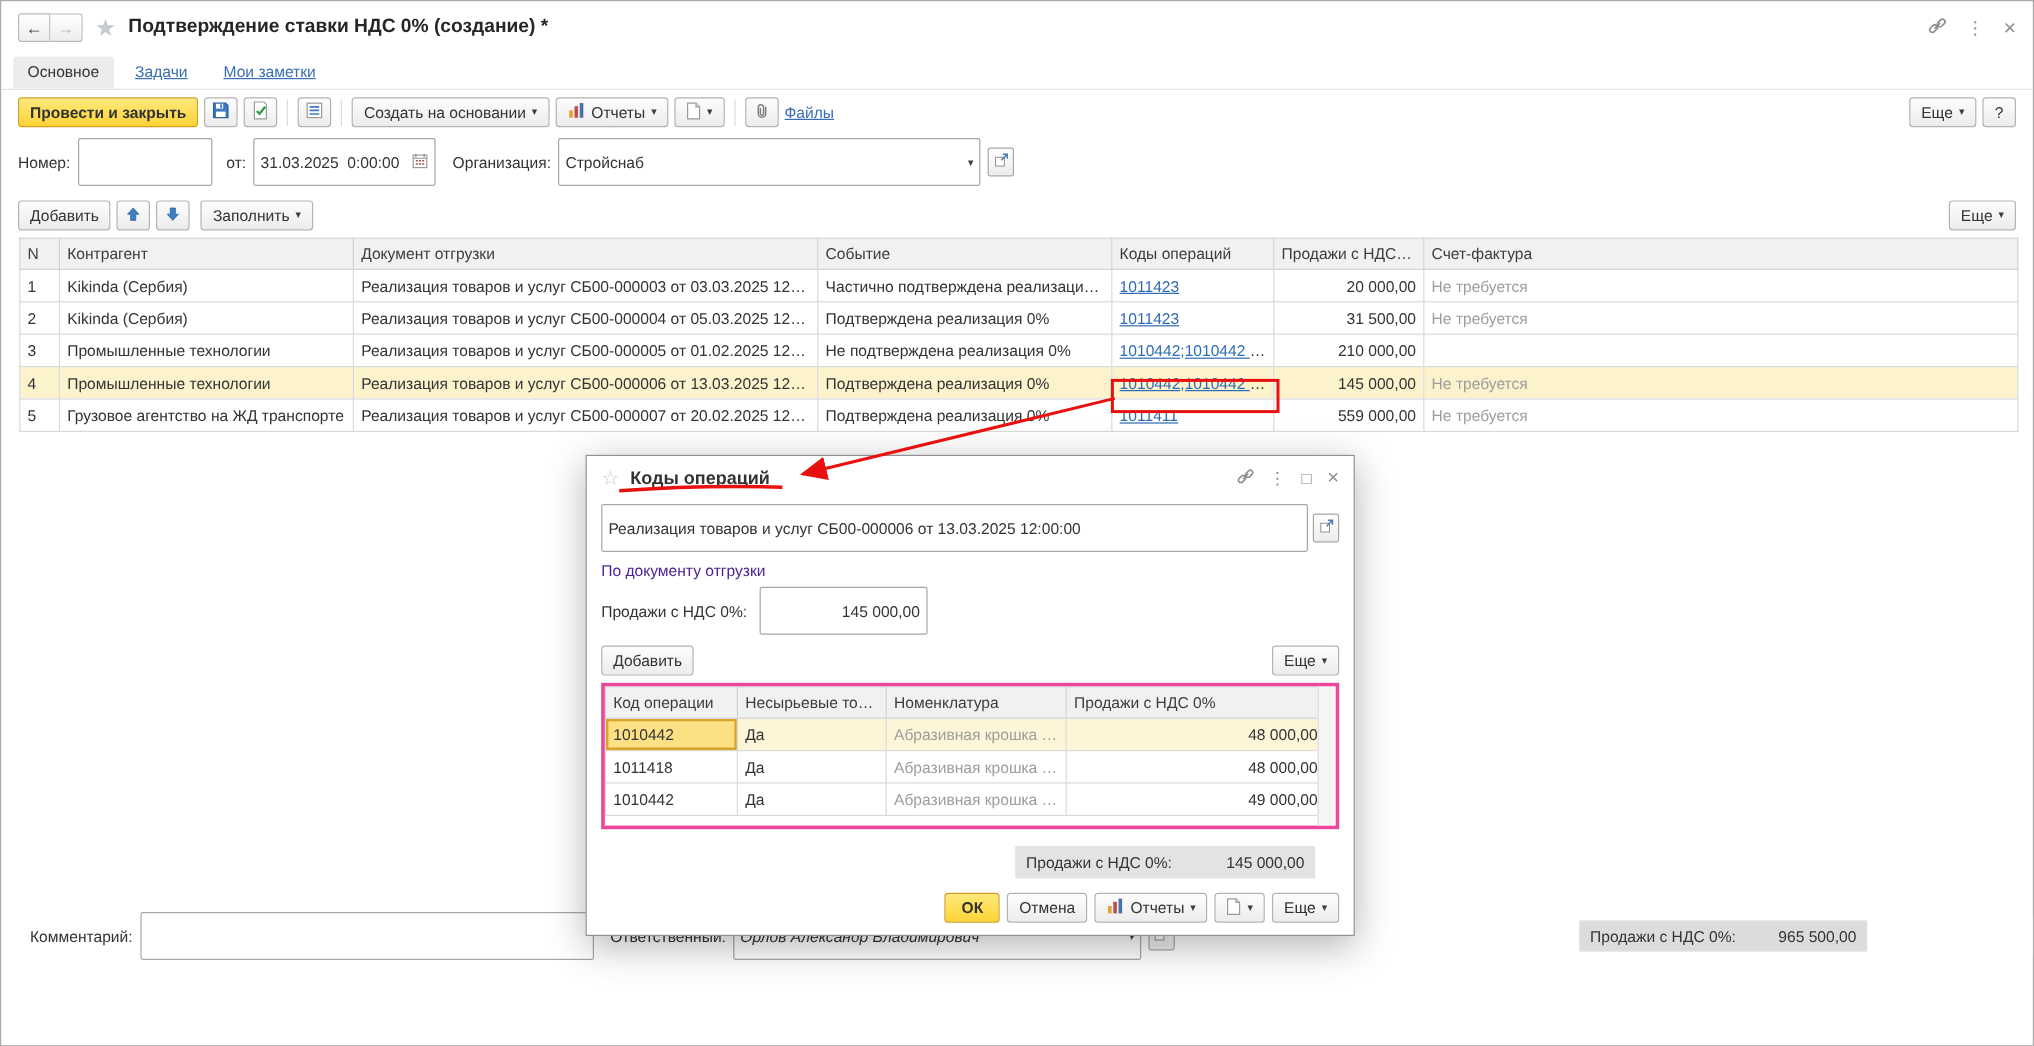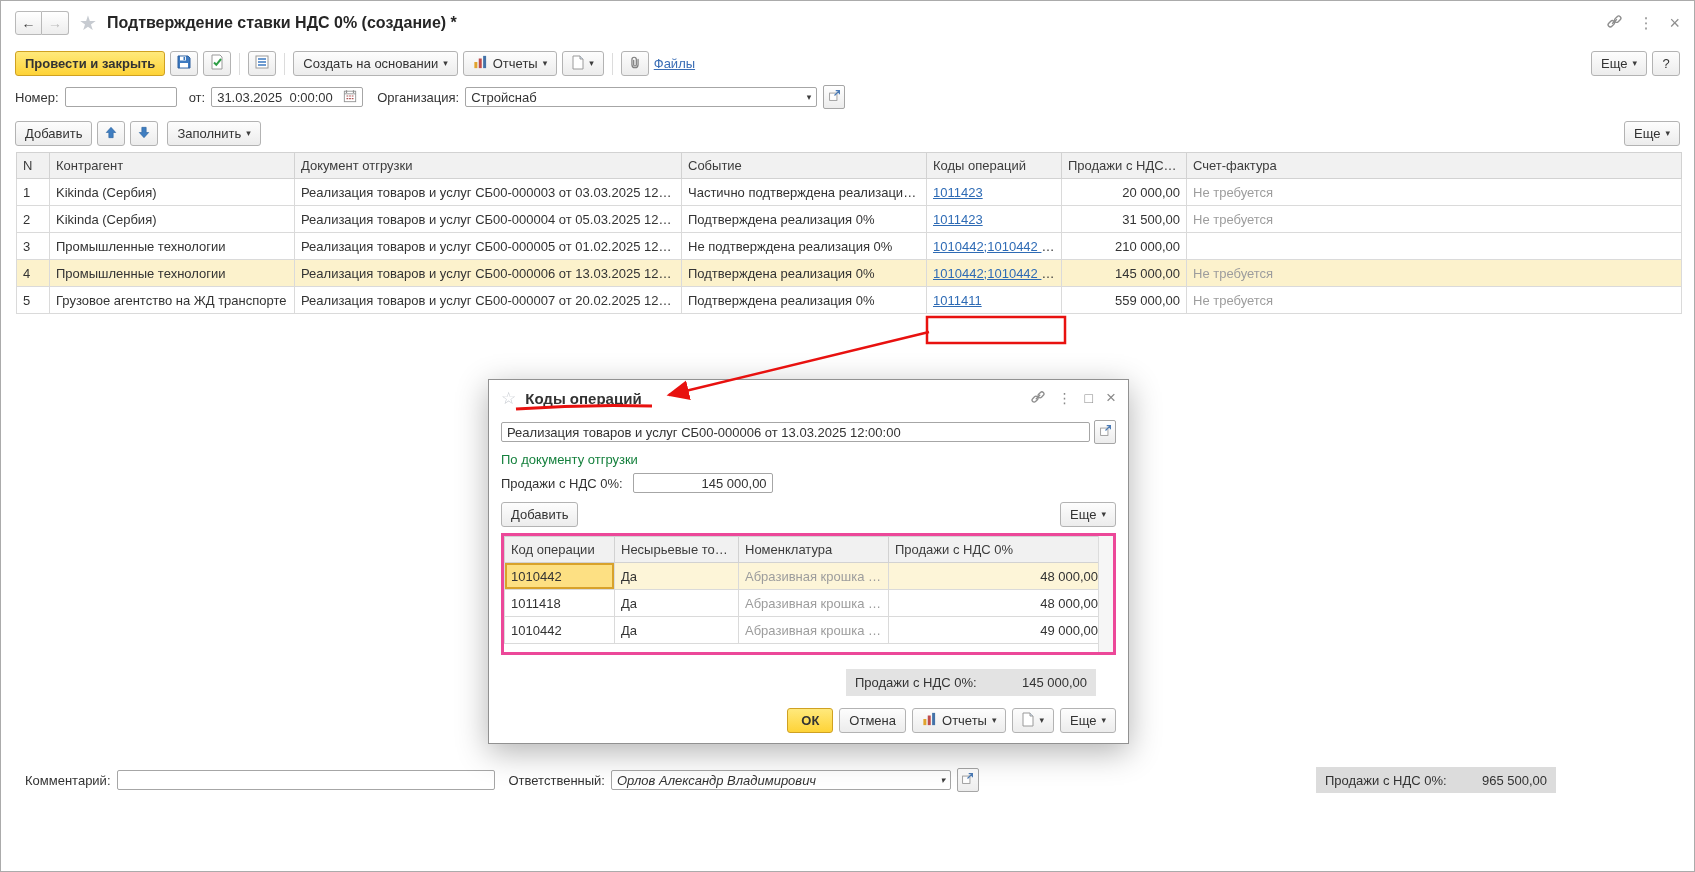--- a/index.html
+++ b/index.html
@@ -34,21 +34,21 @@
   .btn.primary { background:linear-gradient(#ffe97c,#fed337); border-color:#cfa122; font-weight:700; }
   .icon-btn { width:28px; padding:0; justify-content:center; }
   .caret { font-size:9px; color:#3c3c3c; line-height:1; }
   .vsep { width:1px; height:22px; background:#dcdcdc; margin:0 3px; }
   .link { color:#3a6db5; text-decoration:underline; cursor:pointer; }
   .right-group { margin-left:auto; display:flex; gap:5px; }
 
   
   .fieldrow { display:flex; align-items:center; gap:6px; padding:2px 14px 8px; }
   .lbl { color:#333; white-space:nowrap; }
-  .inp { height:20px; border:1px solid #a6a6a6; border-radius:2px; background:#fff; padding:0 5px;
+  .inp { height:40px; border:1px solid #a6a6a6; border-radius:2px; background:#fff; padding:0 5px;
          display:flex; align-items:center; gap:4px; }
   .inp input { border:none; outline:none; width:100%; font:inherit; color:#333; background:transparent; }
   .mini-btn { width:22px; height:24px; border:1px solid #a6a6a6; border-radius:2px;
               background:linear-gradient(#fff,#ececec); display:flex; align-items:center; justify-content:center;
               cursor:pointer; flex:0 0 auto; }
 
   
   .group-title { color:#0c7d33; padding:4px 14px 2px; cursor:pointer; font-size:13.5px; }
   .tbl-toolbar { display:flex; align-items:center; gap:5px; padding:4px 14px 6px; }
   .flex1 { flex:1; }
@@ -66,21 +66,21 @@
 
   
   .dialog { position:absolute; left:487px; top:378px; width:641px; background:#fff;
             border:1px solid #919191; box-shadow:0 8px 30px rgba(0,0,0,.30); z-index:5; }
   .dlg-title { display:flex; align-items:center; gap:9px; height:36px; padding:0 12px; }
   .dlg-title .t { font-size:15px; font-weight:700; color:#333; }
   .dlg-icons { margin-left:auto; display:flex; gap:13px; align-items:center; color:#8a8a8a; font-size:14px; }
   .dlg-icons > * { cursor:pointer; }
   .dlg-body { padding:4px 12px 10px; }
   .row { display:flex; align-items:center; gap:4px; }
-  .green-link { color:#15803d; cursor:pointer; margin:8px 0 6px; display:inline-block; }
+  .green-link { color:#4c1d95; cursor:pointer; margin:8px 0 6px; display:inline-block; }
   .gridwrap { position:relative; height:122px; border:3px solid #ec4899; margin-top:6px; overflow:hidden; }
   .dlg-grid { width:600px; }
   .scrollstrip { position:absolute; top:0; right:0; bottom:0; width:15px; background:#f6f6f6; border-left:1px solid #dcdcdc; }
   tr.sel td { background:#fdf5d8; }
   td.cur { background:#fde083 !important; box-shadow:inset 0 0 0 2px #d8a22b; }
   .total-band-row { display:flex; justify-content:flex-end; margin:14px 20px 0 0; }
   .total-band { display:flex; align-items:center; width:250px; height:27px; background:#e3e3e3; padding:0 9px; gap:8px; }
   .total-band .v { margin-left:auto; }
   .dlg-buttons { display:flex; justify-content:flex-end; gap:6px; margin-top:12px; }
 
@@ -118,20 +118,25 @@
               <rect x="7.6" y="3.2" width="7.6" height="4.6" rx="2.3" transform="rotate(-45 11.4 5.5)"></rect>
               <path d="M5.5 10.5 L10.5 5.5"></path>
             </g>
           </svg>
       </span>
       <span>⋮</span>
       <span style="font-size:18px;">×</span>
     </div>
   </header>
 
+  <nav class="tabs">
+    <span class="tab active">Основное</span>
+    <span class="tab link">Задачи</span>
+    <span class="tab link">Мои заметки</span>
+  </nav>
 
   <div class="cmdbar">
     <button class="btn primary">Провести и закрыть</button>
     <button class="btn icon-btn">
       <span><svg width="16" height="16" viewBox="0 0 16 16">
             <path d="M2 2h10l2 2v10H2z" fill="#3d7ac1" stroke="#2c5f9e"></path>
             <rect x="4" y="2.5" width="6" height="4" fill="#fff"></rect>
             <rect x="4" y="9" width="8" height="4.5" fill="#fff"></rect>
             <rect x="7.5" y="3" width="1.6" height="3" fill="#3d7ac1"></rect>
           </svg></span>

